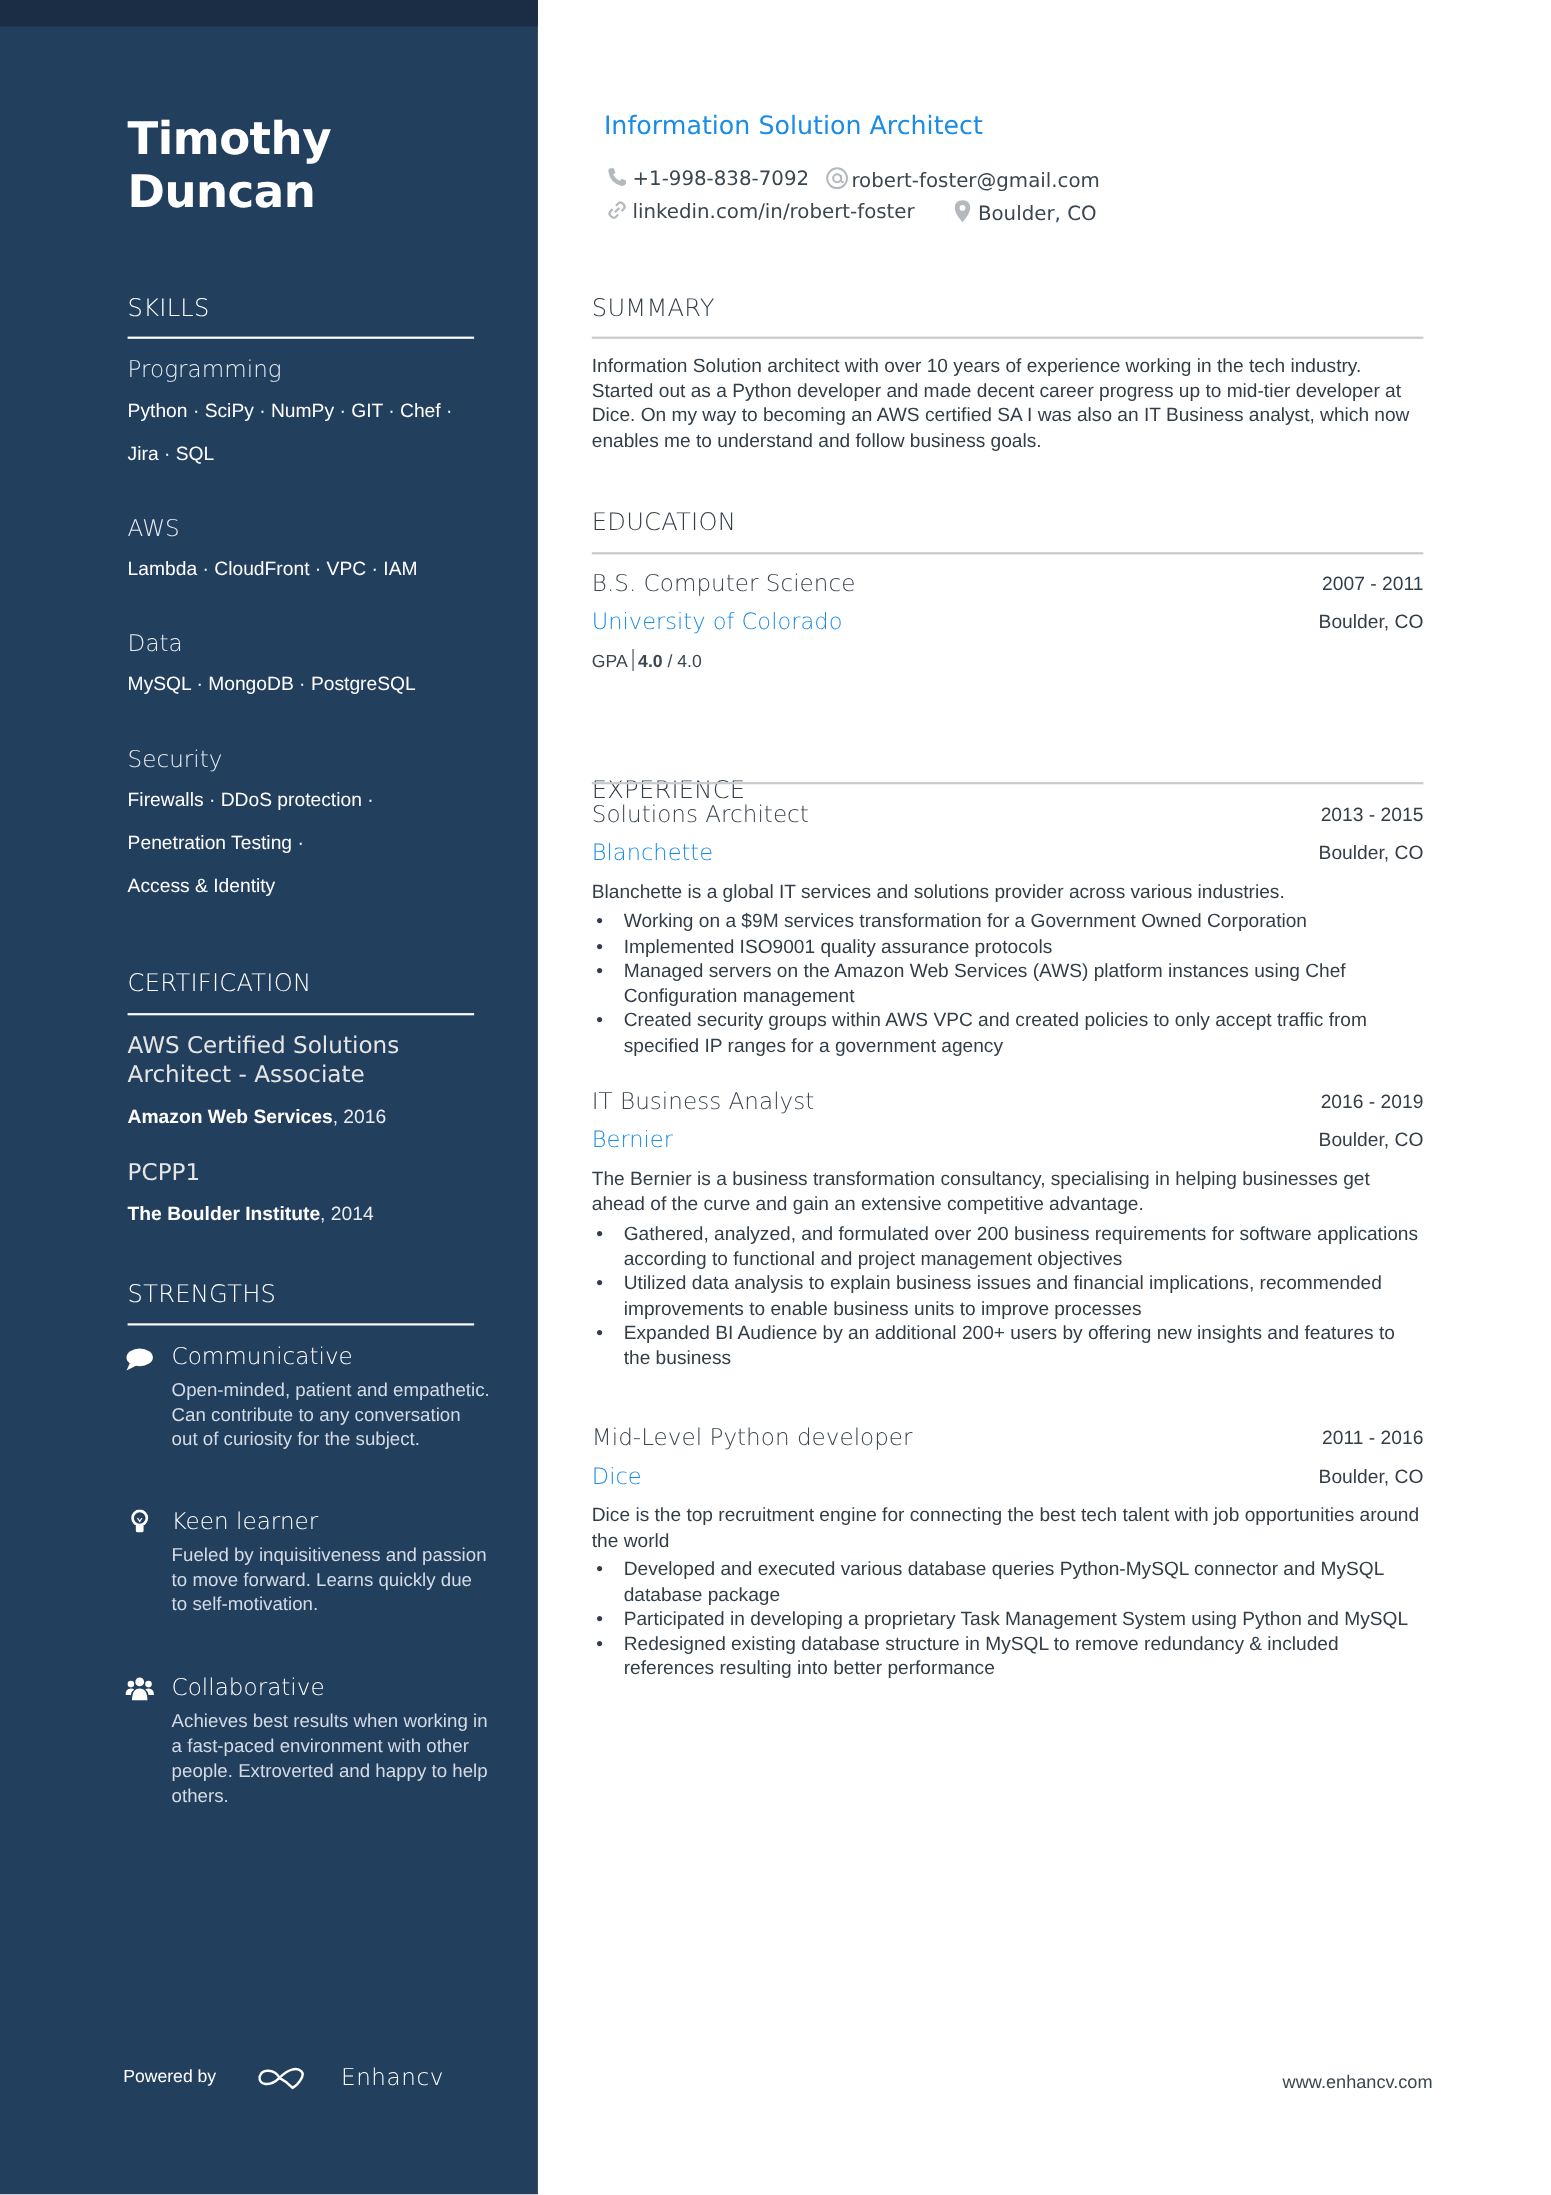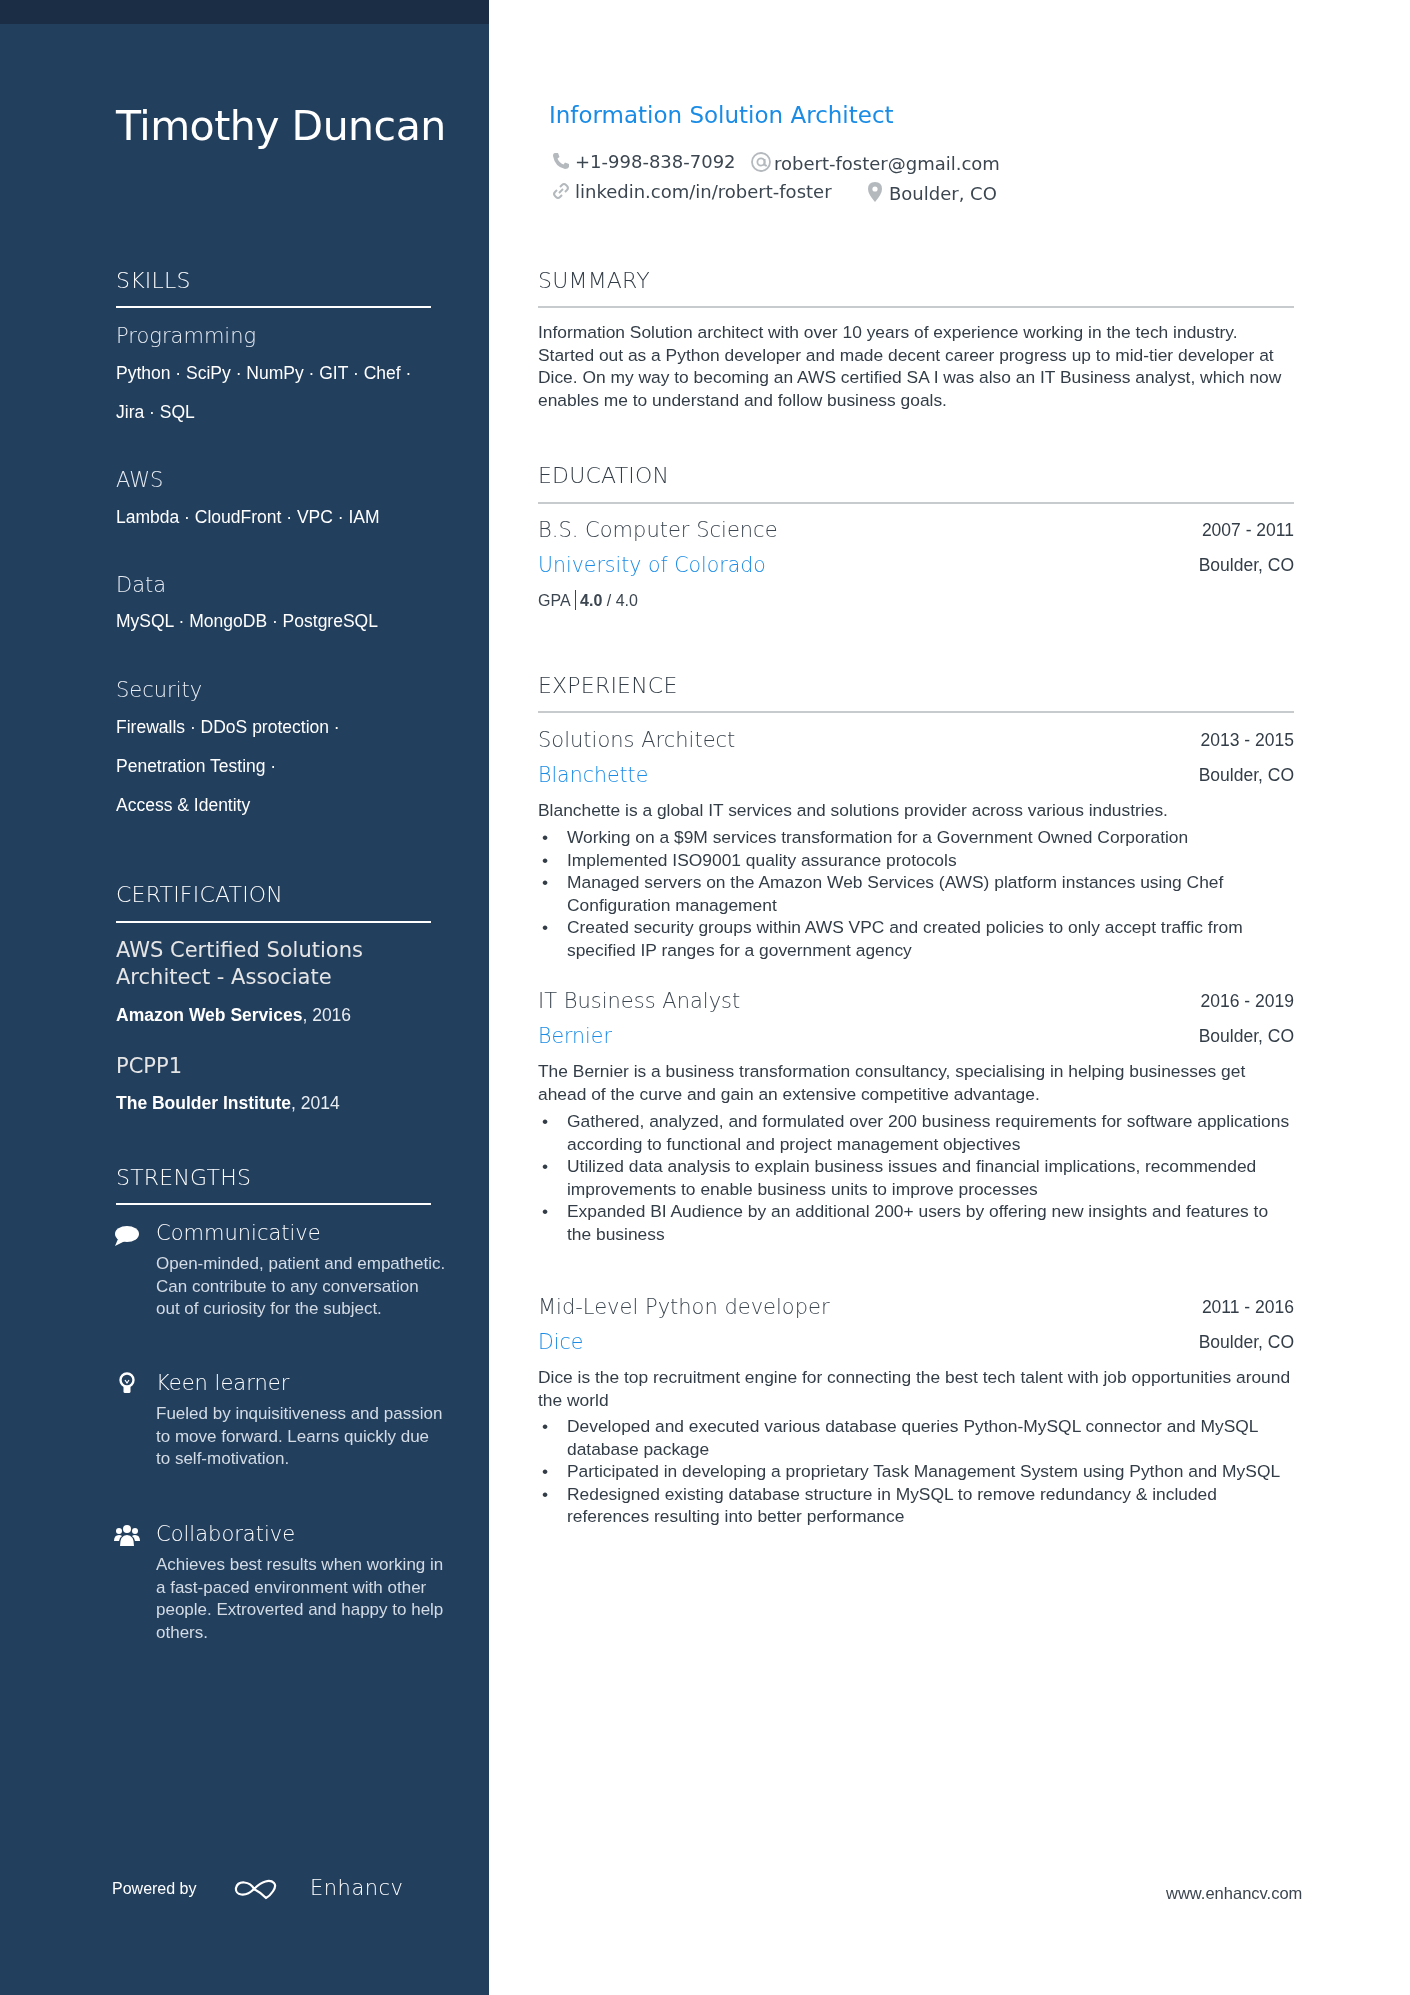--- a/index.html
+++ b/index.html
@@ -3,21 +3,21 @@
 <meta charset="utf-8">
 <style>
   * { margin:0; padding:0; box-sizing:border-box; }
   html, body { width:1410px; height:1995px; background:#ffffff; overflow:hidden; }
   body { position:relative; font-family:"Liberation Sans", sans-serif; }
 
   .sidebar { position:absolute; left:0; top:0; width:489px; height:1995px; background:#233f5e; color:#fff; }
   .sidebar .topstrip { position:absolute; left:0; top:0; width:489px; height:24px; background:#1b2d45; }
   .abs { position:absolute; white-space:nowrap; }
 
-  .name { left:116px; top:102px; font-family:"DejaVu Sans", sans-serif; font-weight:400; font-size:41px; line-height:48px; color:#fff; white-space:normal; width:340px; letter-spacing:-0.5px; }
+  .name { left:116px; top:102px; font-family:"DejaVu Sans", sans-serif; font-weight:700; font-size:41px; line-height:48px; color:#fff; white-space:normal; width:340px; letter-spacing:-0.5px; }
   .side-h { left:116px; font-family:"DejaVu Sans", sans-serif; font-size:22px; line-height:26px; color:#fff; letter-spacing:0.2px; font-weight:300;}
   .side-rule { left:116px; width:315px; height:2px; background:#ffffff; }
   .side-sub { left:116px; font-family:"DejaVu Sans", sans-serif; font-size:21px; line-height:26px; color:#e8edf3; font-weight:300; }
   .side-tags { left:116px; font-size:17.5px; line-height:20px; color:#fff; }
   .side-cert { left:116px; font-family:"DejaVu Sans", sans-serif; font-size:21px; line-height:27px; color:#e5e5e5; white-space:normal; width:320px; }
   .side-issuer { left:116px; font-size:17.5px; line-height:20px; color:#e8edf3; }
   .side-issuer b { color:#fff; }
   .str-icon { left:114px; width:26px; height:22px; color:#fff; }
   .str-title { left:156px; font-family:"DejaVu Sans", sans-serif; font-size:21px; line-height:26px; color:#fff; font-weight:300;text-align:center; }
   .str-desc { left:156px; width:290px; white-space:normal; font-size:17px; line-height:22.5px; color:#d3dbe4; }
@@ -156,21 +156,21 @@
 <div class="abs body-txt" style="top:321px">Information Solution architect with over 10 years of experience working in the tech industry. Started out as a Python developer and made decent career progress up to mid-tier developer at Dice. On my way to becoming an AWS certified SA I was also an IT Business analyst, which now enables me to understand and follow business goals.</div>
 
 <div class="abs sec-h" style="top:463px">EDUCATION</div>
 <div class="abs sec-rule" style="top:502px"></div>
 <div class="abs role" style="top:517px">B.S. Computer Science</div>
 <div class="abs right" style="top:519px">2007 - 2011</div>
 <div class="abs company" style="top:552px">University of Colorado</div>
 <div class="abs right" style="top:554px">Boulder, CO</div>
 <div class="abs gpa" style="top:590px"><span>GPA</span><span class="bar"></span><b>4.0</b> <span>/ 4.0</span></div>
 
-<div class="abs sec-h" style="top:673px">EXPERIENCE</div>
+<div class="abs sec-h" style="top:706px">EXPERIENCE</div>
 <div class="abs sec-rule" style="top:711px"></div>
 
 <div class="abs role" style="top:727px">Solutions Architect</div>
 <div class="abs right" style="top:729px">2013 - 2015</div>
 <div class="abs company" style="top:762px">Blanchette</div>
 <div class="abs right" style="top:764px">Boulder, CO</div>
 <div class="abs body-txt" style="top:799px">Blanchette is a global IT services and solutions provider across various industries.</div>
 <ul class="abs bullets" style="top:826px">
   <li>Working on a $9M services transformation for a Government Owned Corporation</li>
   <li>Implemented ISO9001 quality assurance protocols</li>

